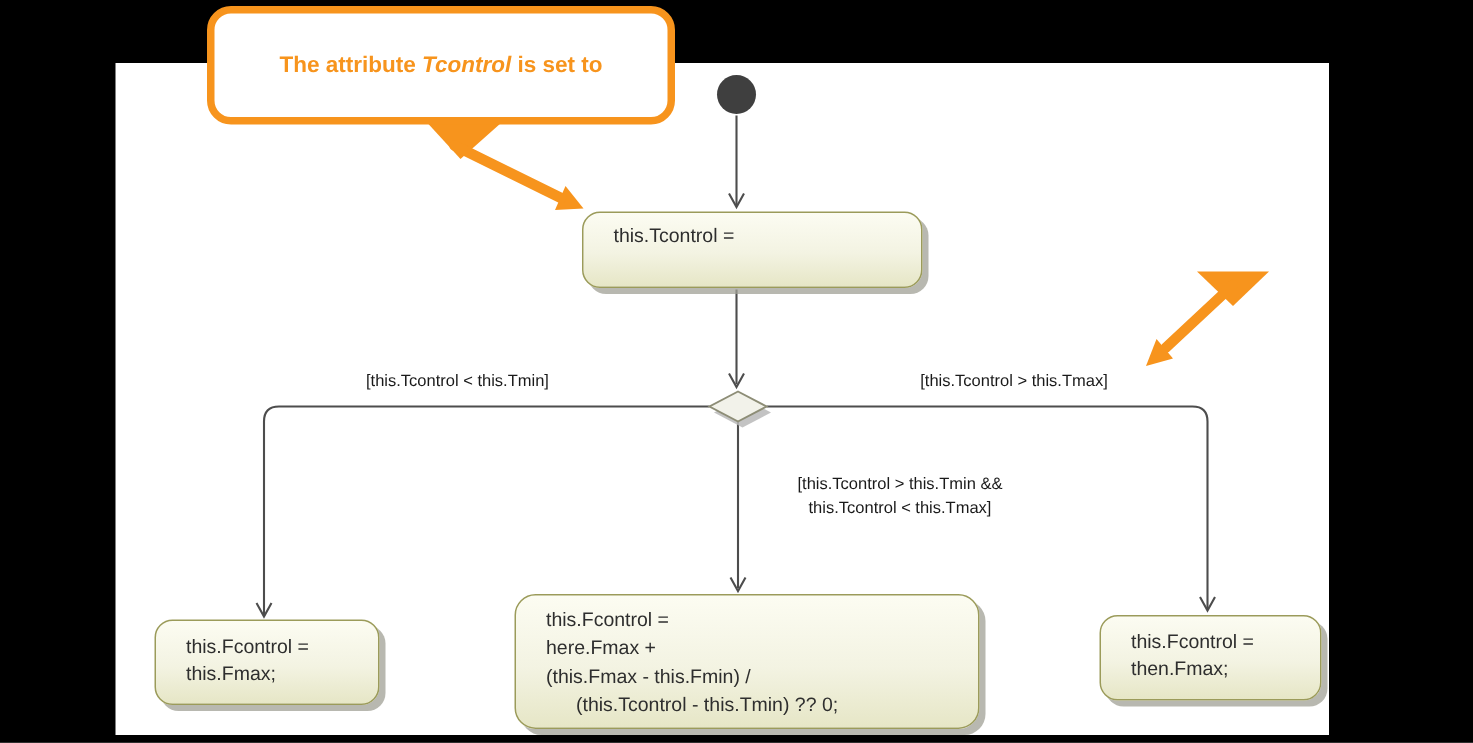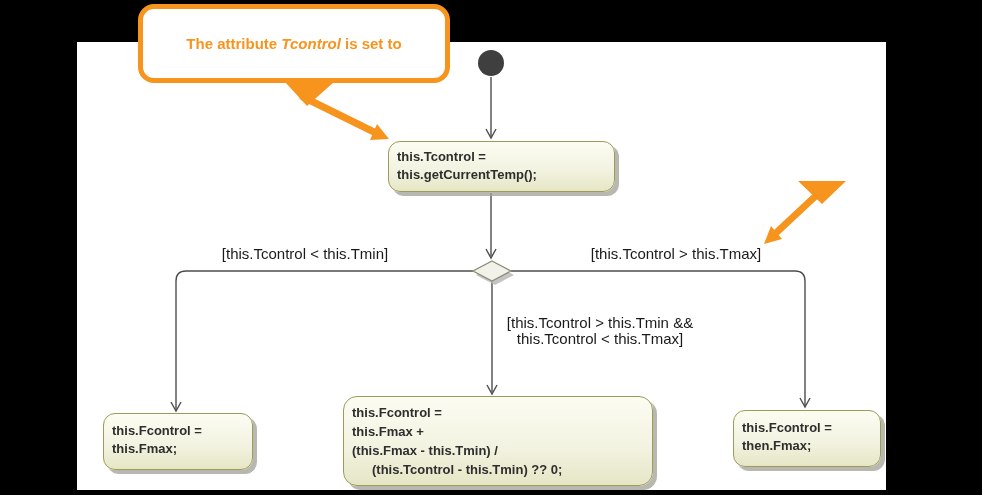--- a/index.html
+++ b/index.html
@@ -5,25 +5,25 @@
   html,body{margin:0;padding:0;background:#000;}
   #stage{position:relative;width:982px;height:495px;background:#000;overflow:hidden;
          font-family:"Liberation Sans", sans-serif;}
   #canvas{position:absolute;left:77px;top:42px;width:809px;height:448px;background:#ffffff;}
   #wires{position:absolute;left:0;top:0;width:982px;height:495px;}
 
   .action-node{position:absolute;box-sizing:border-box;
     background:linear-gradient(180deg,#FCFCF2 0%,#F3F3E2 55%,#E6E6C6 100%);
     border:1.5px solid #9B9B5A;border-radius:12px;
     box-shadow:4px 4px 0 rgba(160,160,150,0.75);
-    padding:6px 8px;color:#2E2E2E;font-weight:bold;font-size:13px;line-height:18px;}
+    padding:6px 20px;color:#2E2E2E;font-weight:normal;font-size:13px;line-height:18px;}
   .action-node .ln{white-space:nowrap;}
   .action-node .ln.indent{padding-left:20px;}
 
-  .guard{position:absolute;color:#1A1A1A;font-size:15px;line-height:16px;text-align:center;}
+  .guard{position:absolute;color:#1A1A1A;font-size:11px;line-height:16px;text-align:center;}
 
   .callout{position:absolute;box-sizing:border-box;background:#ffffff;
     border:5px solid #F7941D;border-radius:16px;
     display:flex;align-items:center;justify-content:center;
     color:#F7941D;font-size:15px;line-height:21px;text-align:center;font-weight:bold;}
   .callout .inner{width:100%;}
 </style>
 </head>
 <body>
 
@@ -62,32 +62,31 @@
       <polygon points="764,244 771,226 782,239"></polygon>
     </g>
     <g stroke="#F7941D" stroke-width="7" fill="none" stroke-linecap="round">
       <path d="M303 97 L374 132"></path>
       <path d="M822 190 L777 232"></path>
     </g>
   </svg>
 
   <div class="action-node" style="left:388px;top:141px;width:227px;height:51px;">
     <div class="ln">this.Tcontrol =</div>
-    <div class="ln">this.getCurrentTemp();</div>
   </div>
 
   <div class="action-node" style="left:103px;top:413px;width:150px;height:57px;padding-top:8px;">
     <div class="ln">this.Fcontrol =</div>
     <div class="ln">this.Fmax;</div>
   </div>
 
   <div class="action-node" style="left:343px;top:396px;width:310px;height:90px;border-radius:14px;line-height:19px;">
     <div class="ln">this.Fcontrol =</div>
-    <div class="ln">this.Fmax +</div>
-    <div class="ln">(this.Fmax - this.Tmin) /</div>
+    <div class="ln">here.Fmax +</div>
+    <div class="ln">(this.Fmax - this.Fmin) /</div>
     <div class="ln indent">(this.Tcontrol - this.Tmin) ?? 0;</div>
   </div>
 
   <div class="action-node" style="left:733px;top:410px;width:148px;height:57px;padding-top:8px;">
     <div class="ln">this.Fcontrol =</div>
     <div class="ln">then.Fmax;</div>
   </div>
 
   <div class="guard" style="left:195px;top:246px;width:220px;">[this.Tcontrol &lt; this.Tmin]</div>
   <div class="guard" style="left:562px;top:246px;width:228px;">[this.Tcontrol &gt; this.Tmax]</div>

